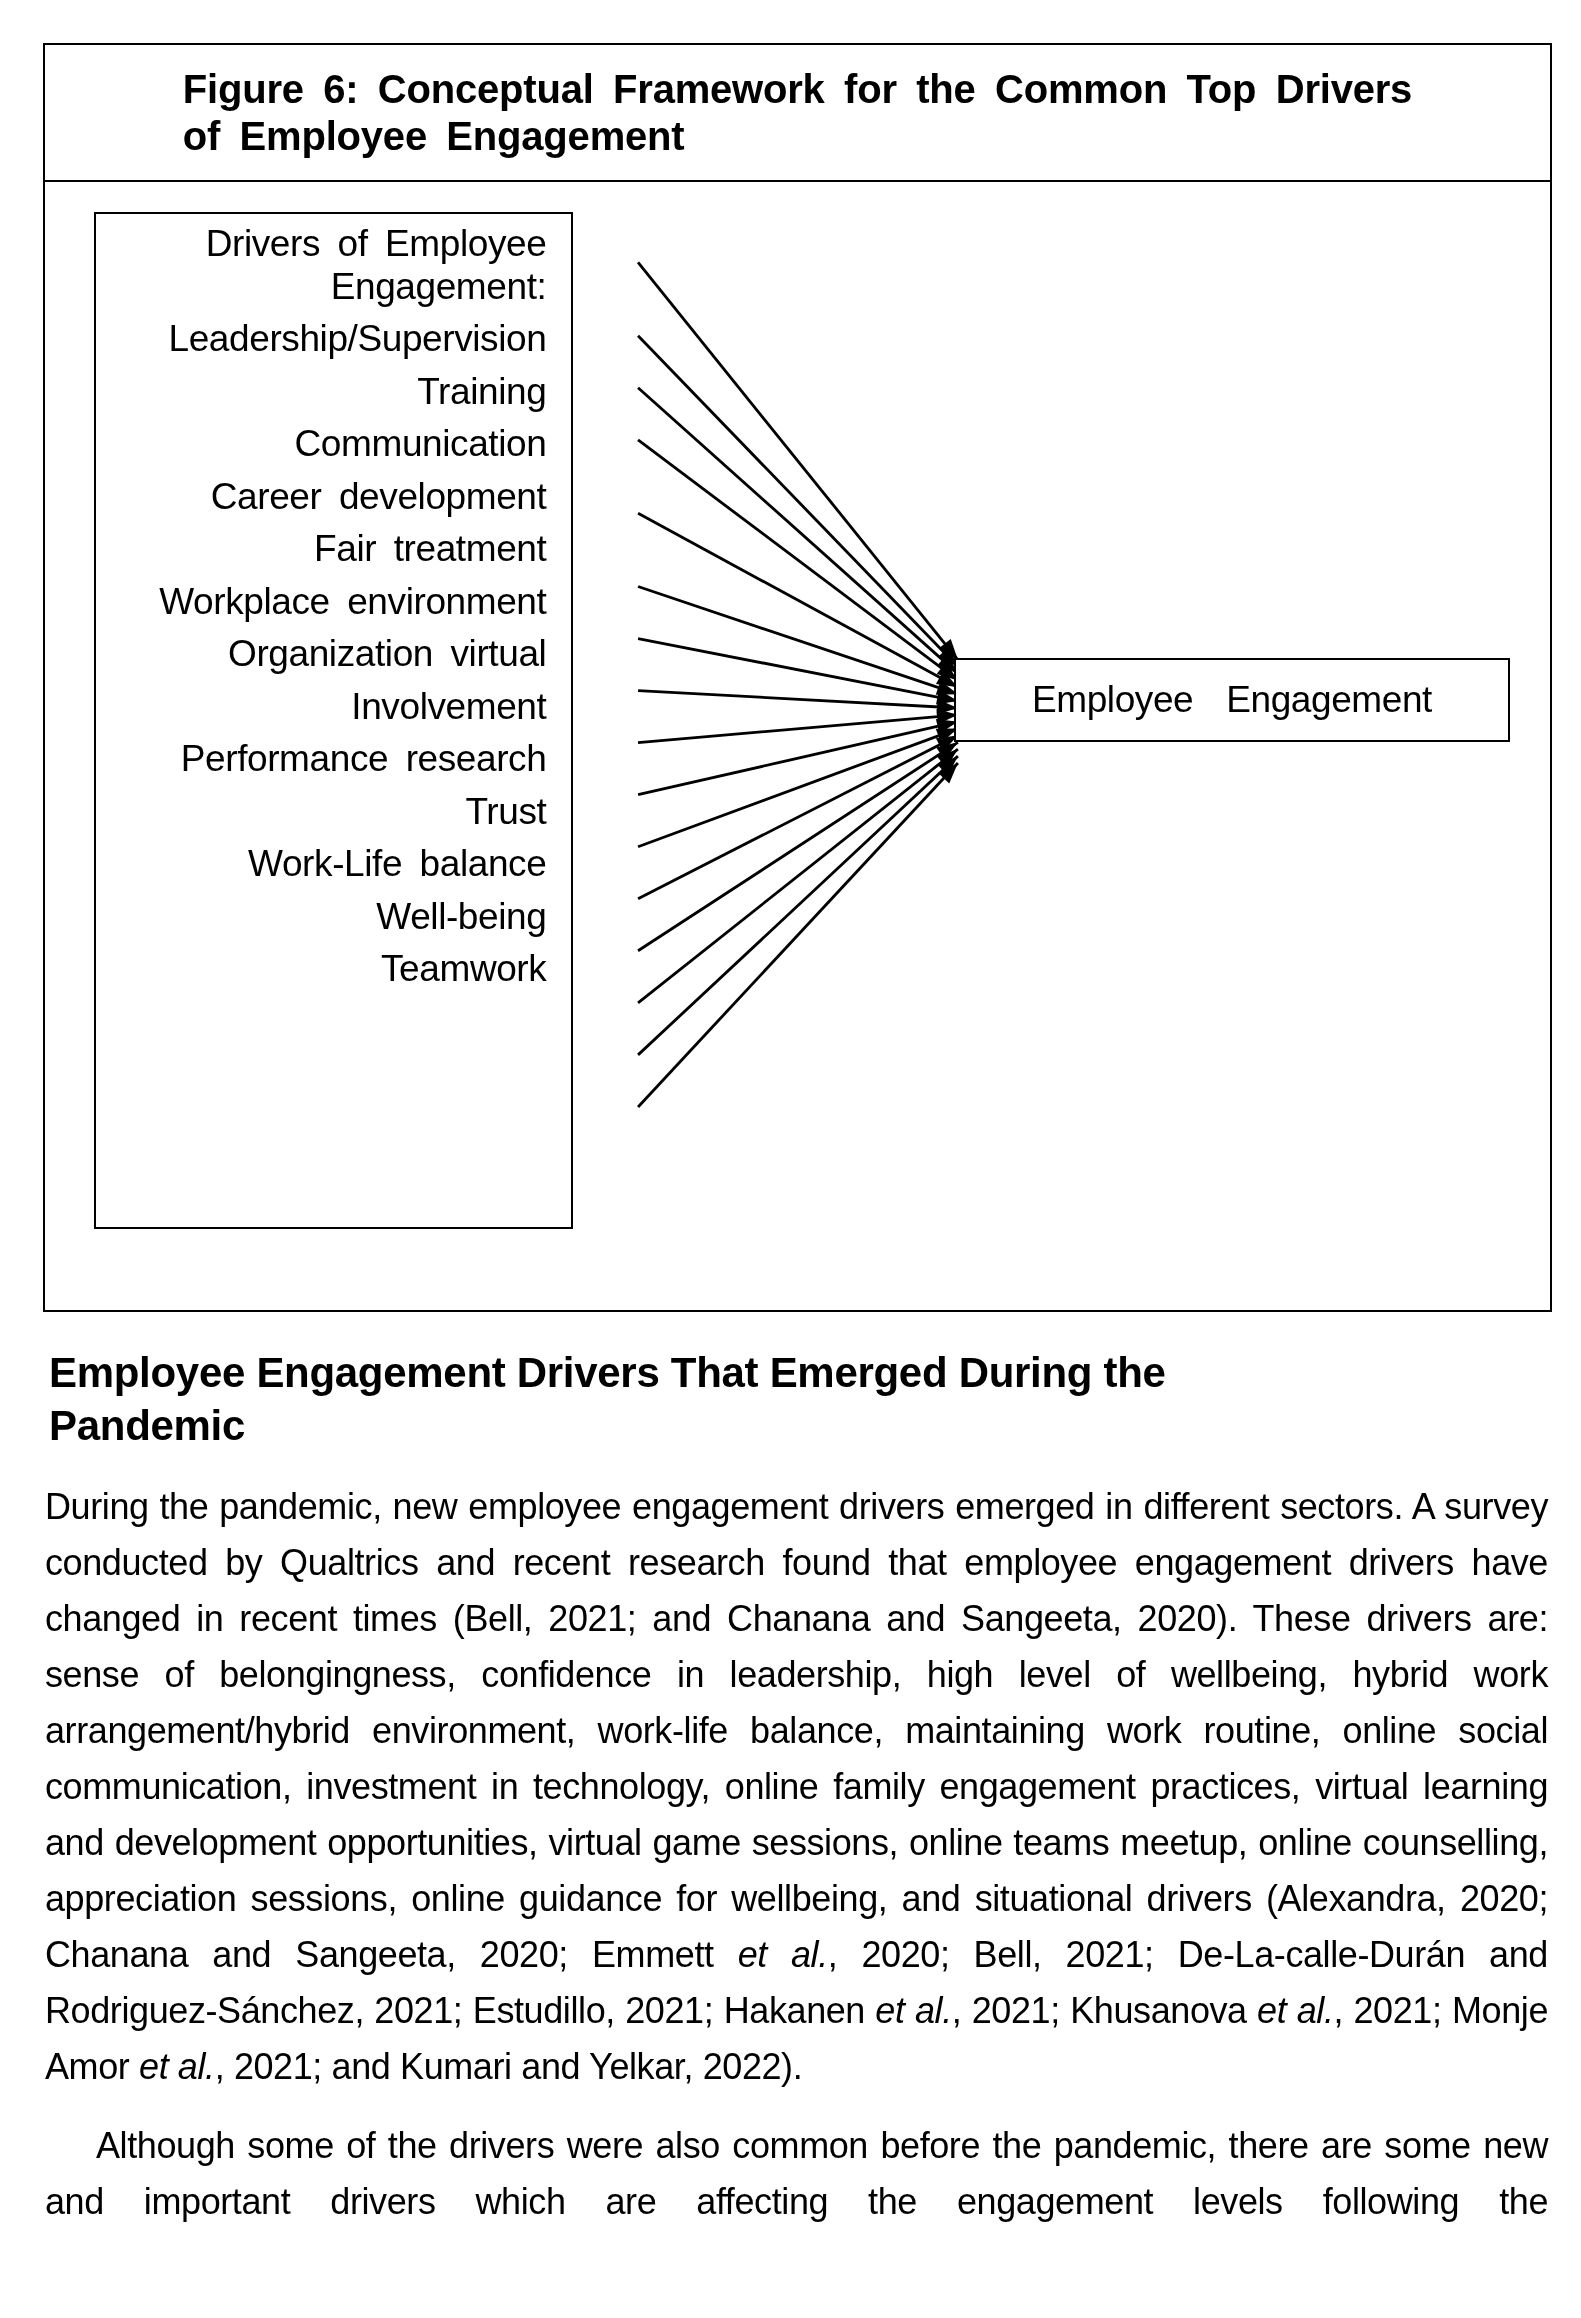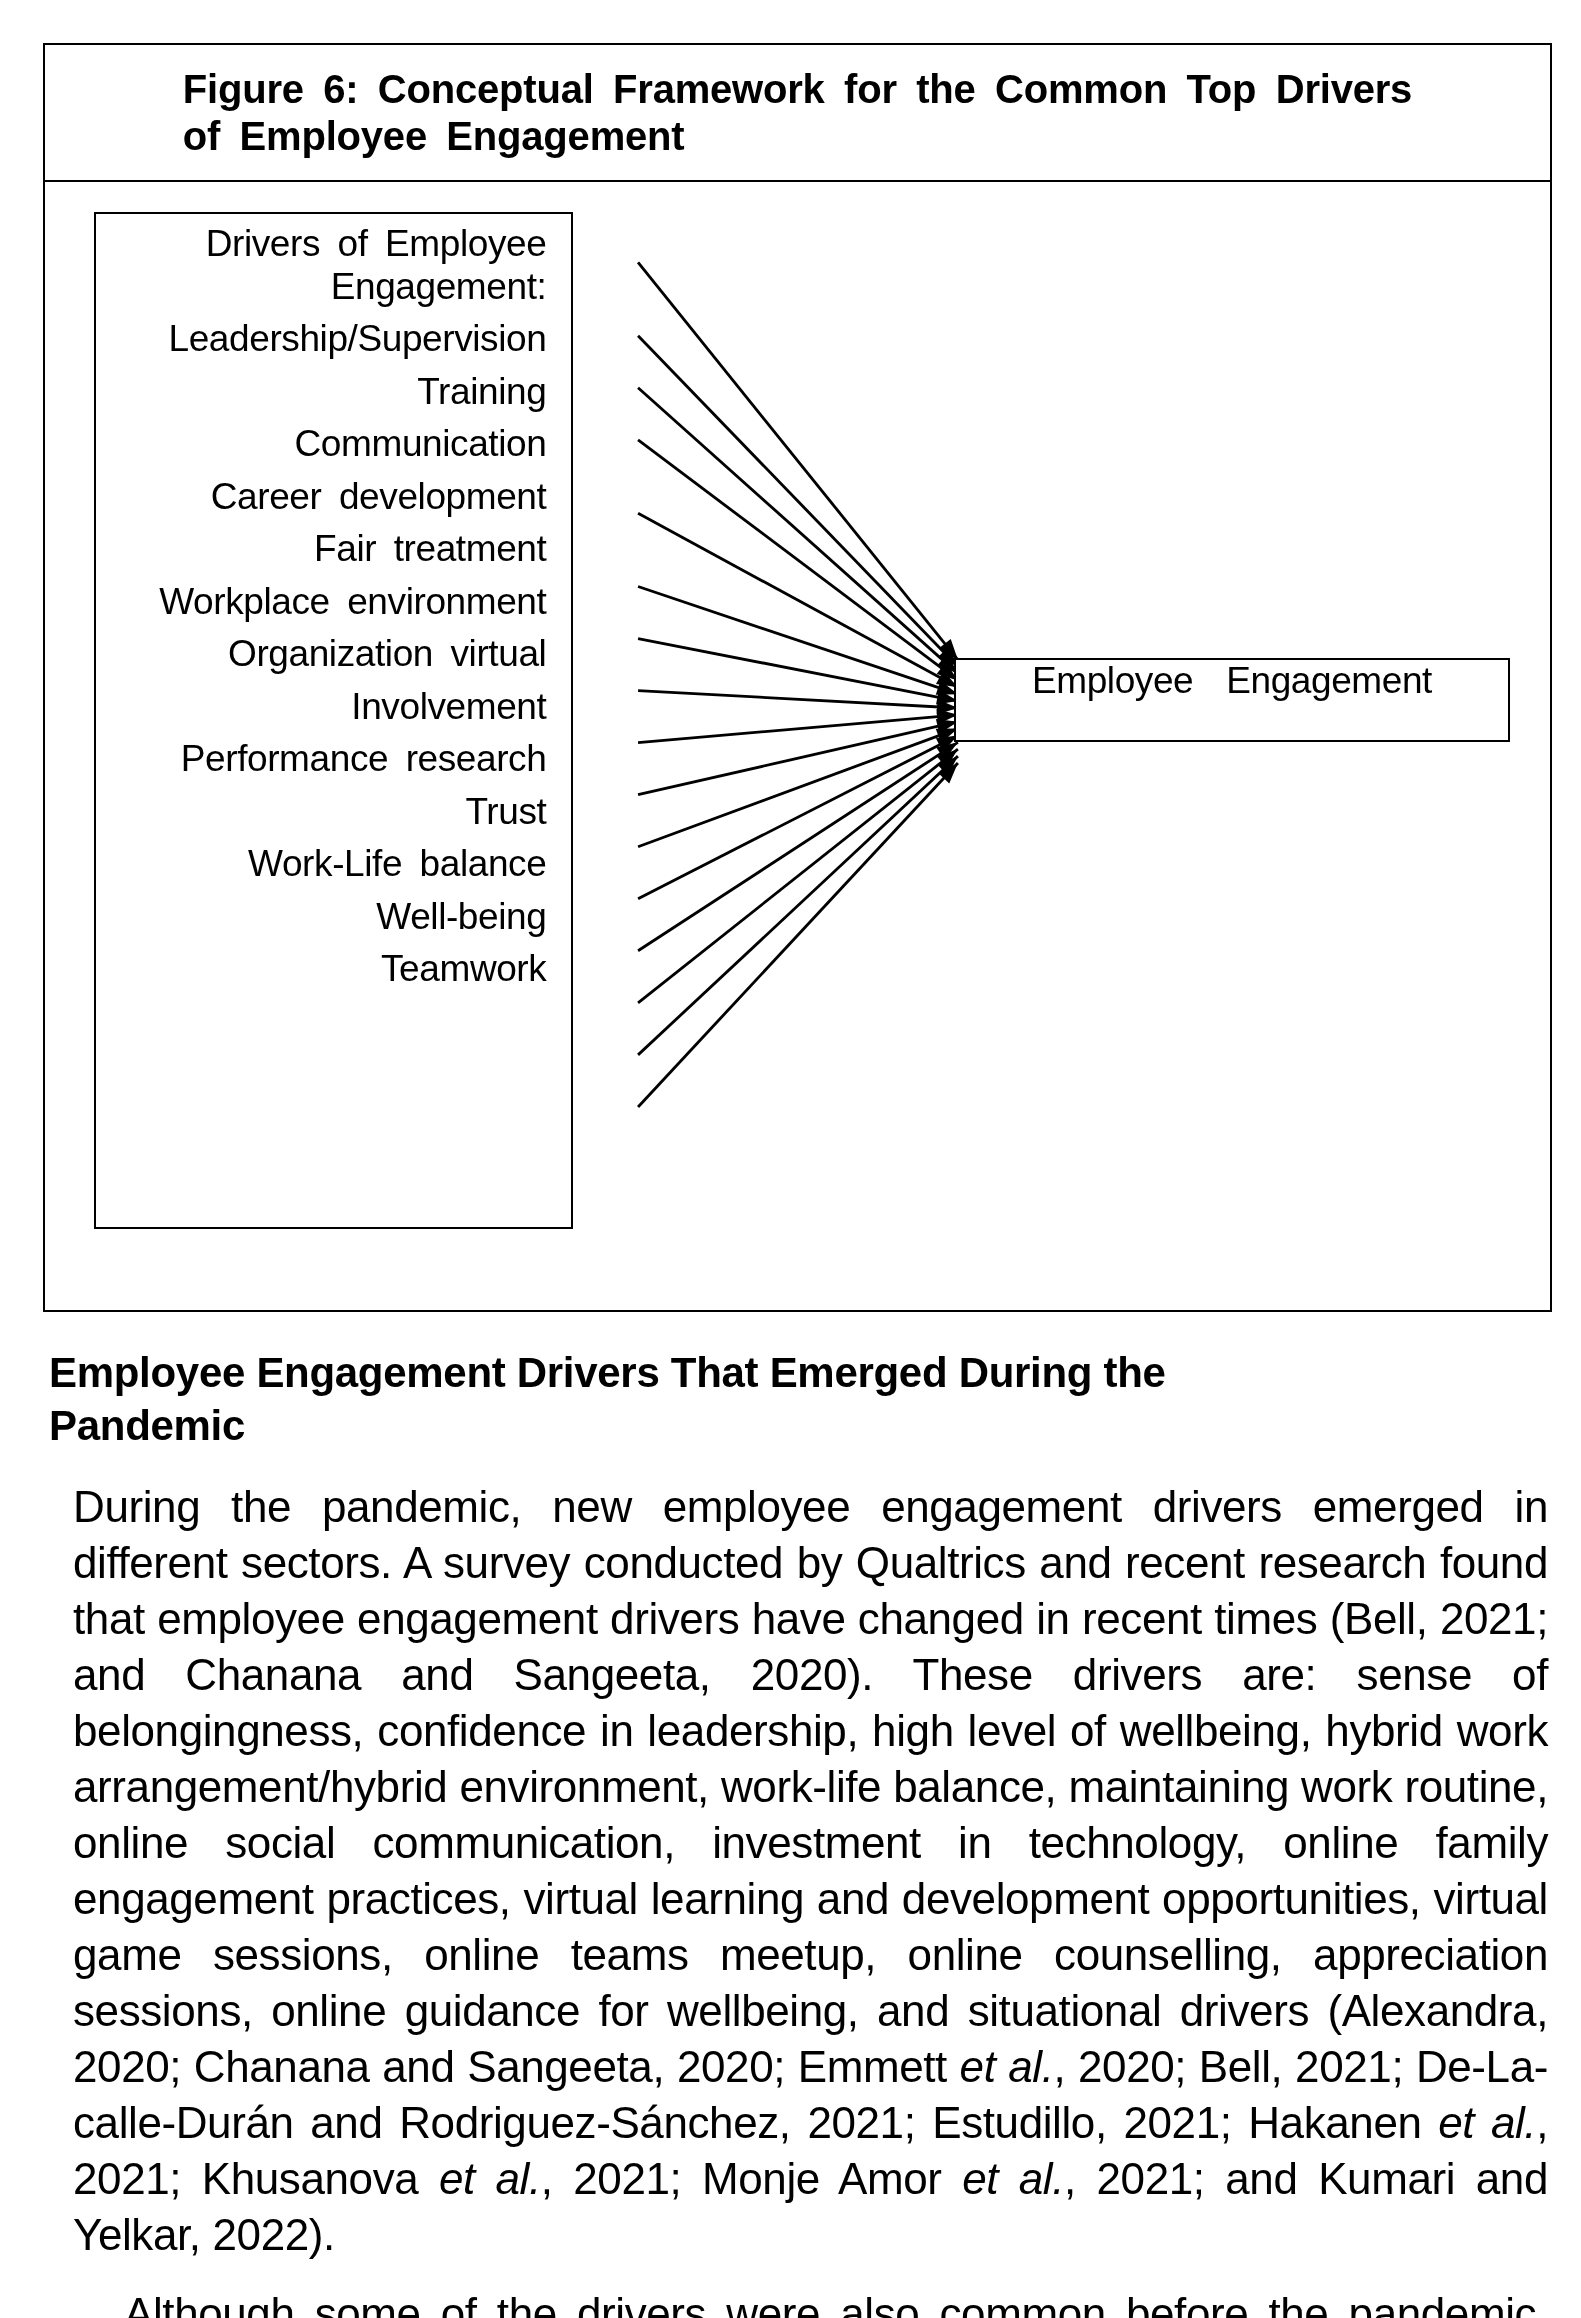--- a/index.html
+++ b/index.html
@@ -60,21 +60,21 @@
     word-spacing: 7.6px;
     letter-spacing: -0.4px;
   }
   .ee-box {
     position: absolute;
     left: 909px; top: 476px;
     width: 556px; height: 84px;
     border: 2.8px solid #000;
     box-sizing: border-box;
     display: flex;
-    align-items: flex-start;
+    align-items: center;
     justify-content: center;
     background: #fff;
   }
   .ee-label {
     font-size: 37px;
     word-spacing: 23px;
     letter-spacing: -0.4px;
   }
   .arrows {
     position: absolute;
@@ -91,26 +91,25 @@
   }
   .section-heading {
     margin: 4px;
     font-size: 42px;
     font-weight: bold;
     line-height: 53px;
     letter-spacing: -0.3px;
     white-space: pre-line;
   }
   .para {
-    font-size: 44px;
+    font-size: 36px;
     line-height: 56px;
     letter-spacing: -0.4px;
     text-align: justify;
     margin-top: 26.5px;
-    margin-left: 28px;
   }
   .para .it { font-style: italic; }
   .para.indent {
     margin-top: 23px;
     text-indent: 51px;
     text-align-last: justify;
   }
 </style>
 </head>
 <body>

